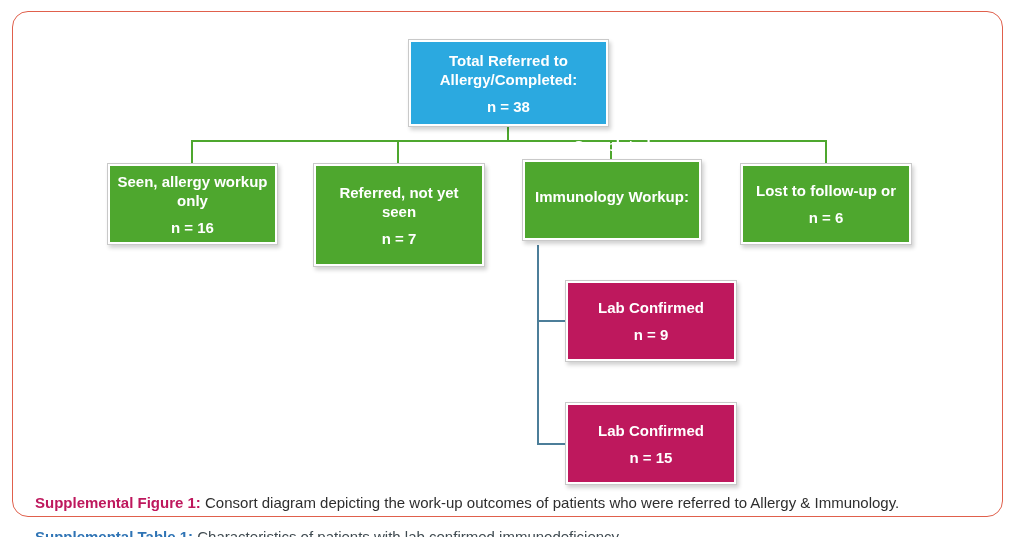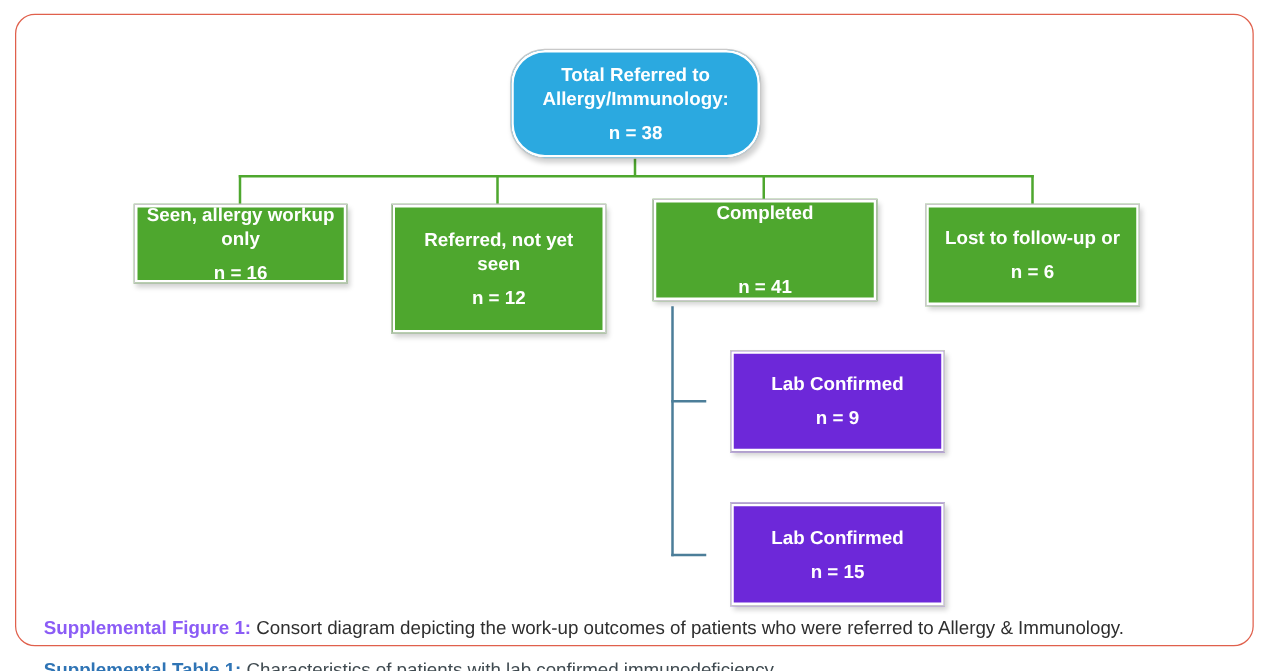--- a/index.html
+++ b/index.html
@@ -37,25 +37,25 @@
     text-align: center;
     display: flex;
     flex-direction: column;
     justify-content: center;
     align-items: center;
     padding: 4px 2px;
   }
   .node .count { margin-top: 8px; }
   .node-blue  { background: #2ba9e0; }
   .node-green { background: #4ea72e; }
-  .node-teal  { background: #6d28d9; margin-left: 19px; }
+  .node-teal  { background: #be185d; }
 
   
-  #box-total     { left: 408px; top: 39px;  width: 201px; height: 88px; border-radius: 28px; }
-  #box-seen      { left: 107px; top: 163px; width: 171px; height: 64px; }
+  #box-total     { left: 408px; top: 39px;  width: 201px; height: 88px; }
+  #box-seen      { left: 107px; top: 163px; width: 171px; height: 82px; }
   #box-referred  { left: 313px; top: 163px; width: 172px; height: 104px; }
   #box-completed { left: 522px; top: 159px; width: 180px; height: 82px; gap: 32px; }
   #box-lost      { left: 740px; top: 163px; width: 172px; height: 82px; }
   #box-competent { left: 565px; top: 280px; width: 172px; height: 82px; }
   #box-deficient { left: 565px; top: 402px; width: 172px; height: 83px; }
 
   
   .line { position: absolute; }
   .line-green { background: #4ea72e; }
   .line-teal  { background: #4c7e99; }
@@ -70,21 +70,21 @@
   #conn-teal-stub2 { left: 537px; top: 443px; width: 28px;  height: 2px;  }
 
   .caption {
     position: absolute;
     left: 35px;
     top: 494px;
     width: 950px;
     font-size: 15px;
     color: #2e2e2e;
   }
-  .caption b { color: #8b5cf6; }
+  .caption b { color: #be185d; }
 
   .footer-note {
     position: absolute;
     left: 35px;
     top: 528px;
     width: 950px;
     font-size: 15px;
     white-space: nowrap;
   }
   .footer-note .footer-label {
@@ -105,38 +105,39 @@
 <div class="line line-green" id="conn-drop-1"></div>
 <div class="line line-green" id="conn-drop-2"></div>
 <div class="line line-green" id="conn-drop-3"></div>
 <div class="line line-green" id="conn-drop-4"></div>
 <div class="line line-teal" id="conn-teal-vert"></div>
 <div class="line line-teal" id="conn-teal-stub1"></div>
 <div class="line line-teal" id="conn-teal-stub2"></div>
 
 <div class="node node-blue" id="box-total">
   <div>Total Referred to</div>
-  <div>Allergy/Immunology:</div>
+  <div>Allergy/Completed:</div>
   <div class="count">n = 38</div>
 </div>
 
 <div class="node node-green" id="box-seen">
   <div>Seen, allergy workup</div>
   <div>only</div>
   <div class="count">n = 16</div>
 </div>
 
 <div class="node node-green" id="box-referred">
   <div>Referred, not yet</div>
   <div>seen</div>
-  <div class="count">n = 12</div>
+  <div class="count">n = 7</div>
 </div>
 
 <div class="node node-green" id="box-completed">
   <div>Completed</div>
+  <div>Immunology Workup:</div>
   <div class="count">n = 41</div>
 </div>
 
 <div class="node node-green" id="box-lost">
   <div>Lost to follow-up or</div>
   <div class="count">n = 6</div>
 </div>
 
 <div class="node node-teal" id="box-competent">
   <div>Lab Confirmed</div>

